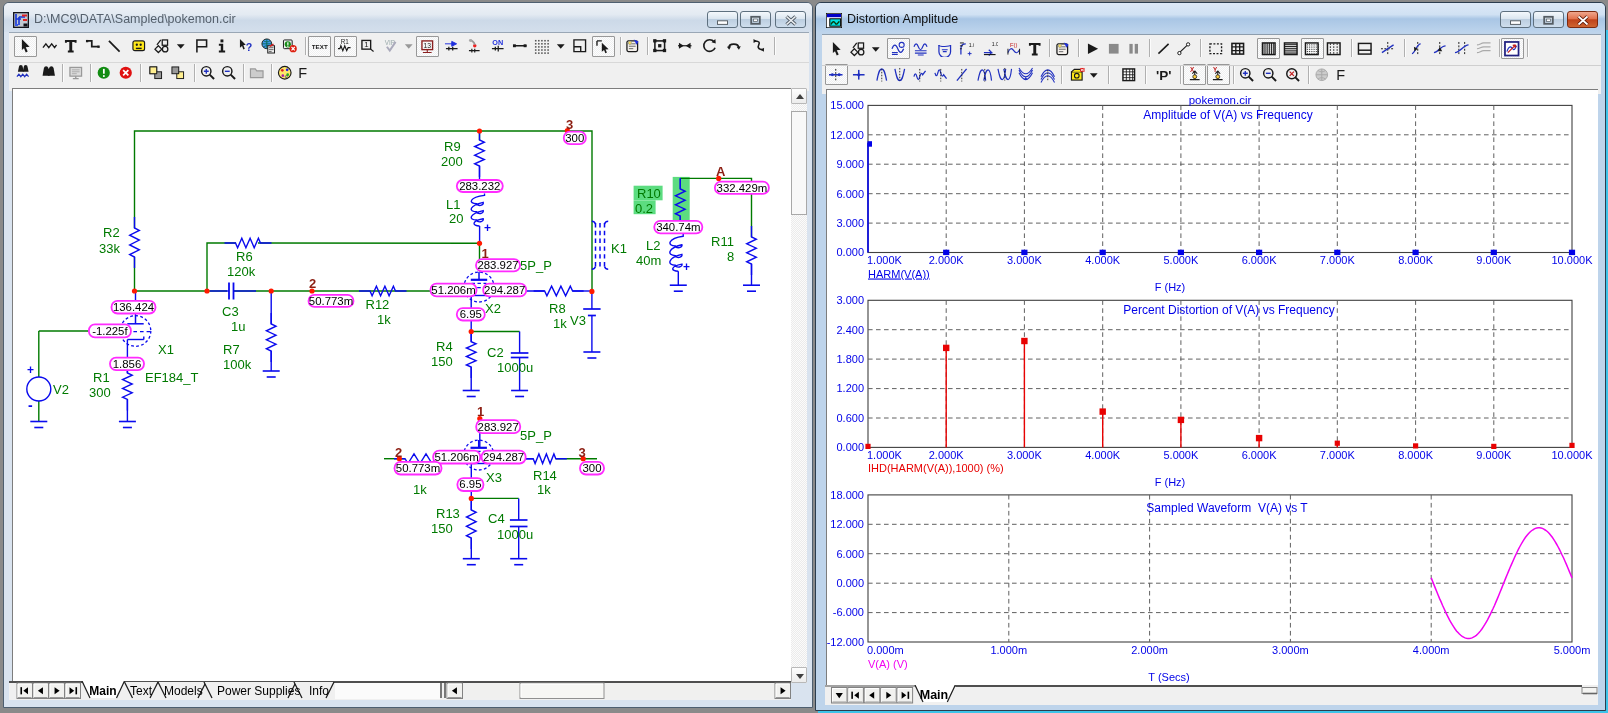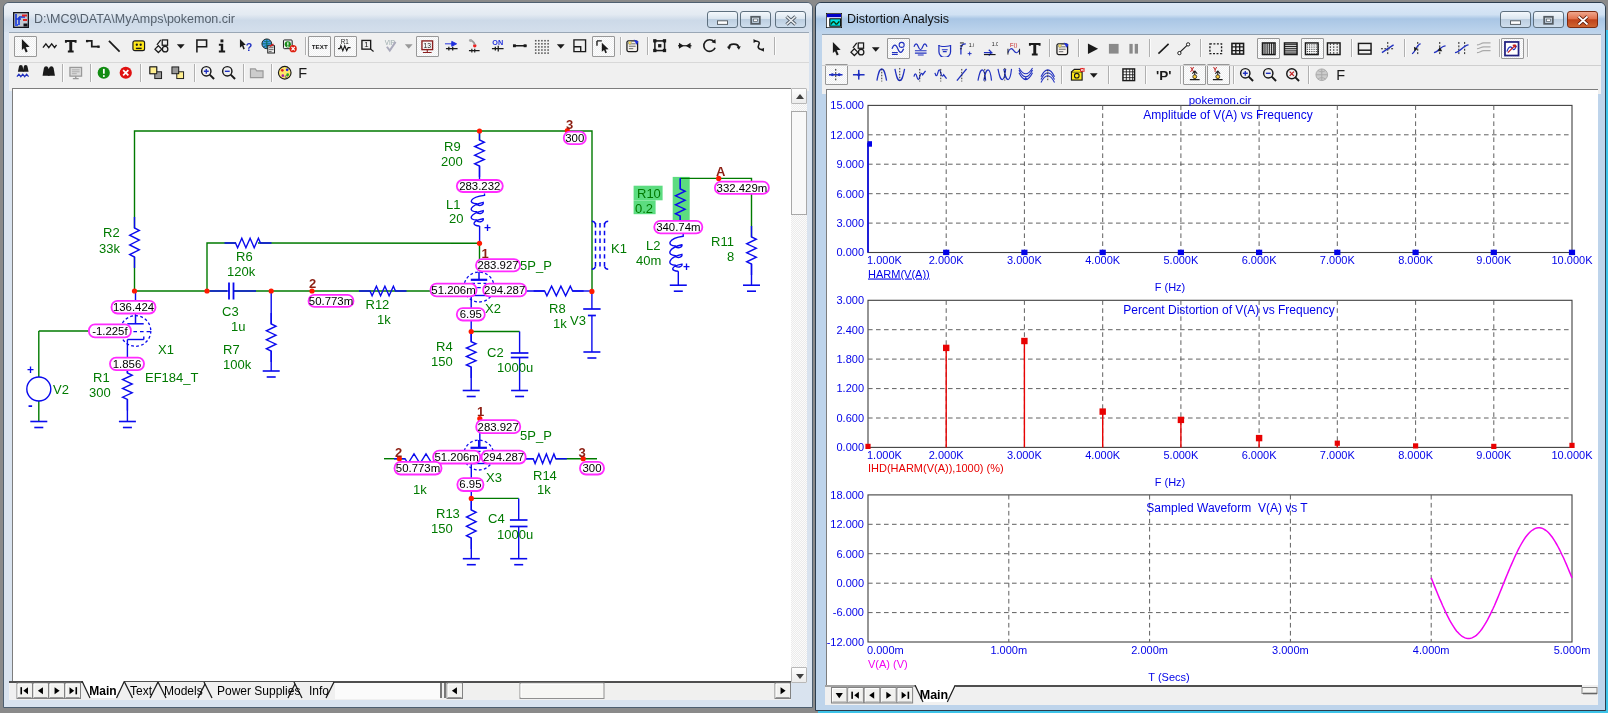--- a/index.html
+++ b/index.html
@@ -24,21 +24,21 @@
   <div class="tbar"></div>
   <svg class="glyph" width="32" height="32" style="left:9px;top:9px;width:16px;height:16px">
     <rect x="0" y="0" width="16" height="16" fill="#14141c"></rect>
       <rect x="1.3" y="1.3" width="13.4" height="13.4" fill="#c2c8d2"></rect>
     <path d="M3,2 v11 M6,5 v8 M3,7 h5 M6,5 h6" stroke="#1535d8" stroke-width="1.6" fill="none"></path>
     <rect x="9" y="2.5" width="5" height="2" fill="#e02020"></rect>
       <rect x="10" y="7" width="4" height="2" fill="#e02020"></rect>
     <rect x="10.5" y="11.5" width="4" height="3" fill="#101018"></rect>
       <rect x="2" y="12" width="3" height="2" fill="#3858e8"></rect>
   </svg>
-  <div class="ttext" style="left:30px;color:#55606c">D:\MC9\DATA\MyAmps\pokemon.cir</div>
+  <div class="ttext" style="left:30px;color:#55606c">D:\MC9\DATA\Sampled\pokemon.cir</div>
   <div class="tbtn" style="left:703px">
       <svg class="glyph">
         <rect x="9.5" y="8.8" width="10" height="3.6" fill="#ffffff" stroke="#5a6268" stroke-width="1"></rect>
       </svg>
     </div>
   <div class="tbtn" style="left:736px">
       <svg class="glyph">
         <rect x="10.2" y="4.8" width="8.6" height="7" fill="none" stroke="#555d64" stroke-width="1.8"></rect>
         <rect x="12.5" y="7" width="4" height="2.6" fill="#fff" stroke="#555d64" stroke-width="0.7"></rect>
       </svg>
@@ -644,21 +644,21 @@
 
 <div class="win active" style="left:815px;top:2px;width:791px;height:709px;background:#bed4eb;border-color:#2b3d4f">
   <div class="tbar"></div>
   <svg class="glyph" width="32" height="32" style="left:10px;top:10px;width:16px;height:15px">
     <rect x="0" y="0" width="16" height="15" fill="#fff" stroke="#000" stroke-width="1.4"></rect>
     <rect x="1" y="1" width="14" height="3.2" fill="#0000c8"></rect>
     <rect x="1.5" y="5.5" width="2" height="8" fill="#fff"></rect>
     <rect x="3.8" y="5.8" width="10.8" height="7.4" fill="#00e0e0" stroke="#000" stroke-width="1"></rect>
     <path d="M5,11.5 C6.5,8 8,8 9.5,10.5 C11,12.5 12,9 13.5,8.5" stroke="#083808" stroke-width="1.4" fill="none"></path>
   </svg>
-  <div class="ttext" style="left:31px;color:#101010">Distortion Analysis</div>
+  <div class="ttext" style="left:31px;color:#101010">Distortion Amplitude</div>
   <div class="tbtn" style="left:684px">
       <svg class="glyph">
         <rect x="9.5" y="8.8" width="10" height="3.6" fill="#ffffff" stroke="#5a6268" stroke-width="1"></rect>
       </svg>
     </div>
   <div class="tbtn" style="left:717px">
       <svg class="glyph">
         <rect x="10.2" y="4.8" width="8.6" height="7" fill="none" stroke="#555d64" stroke-width="1.8"></rect>
         <rect x="12.5" y="7" width="4" height="2.6" fill="#fff" stroke="#555d64" stroke-width="0.7"></rect>
       </svg>

